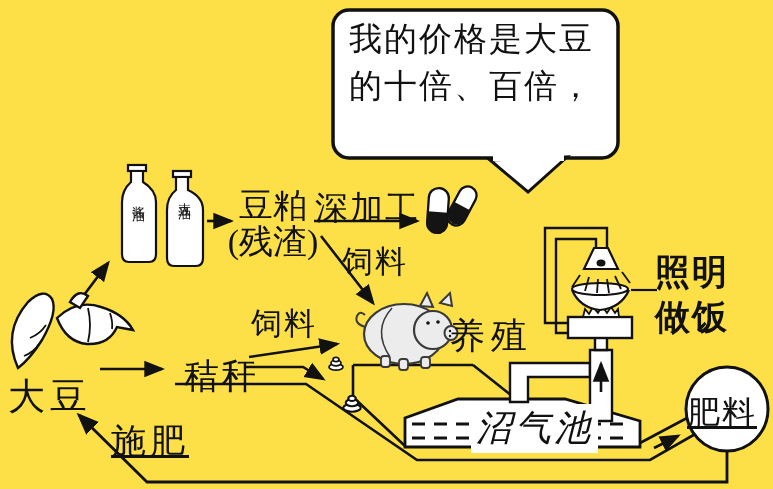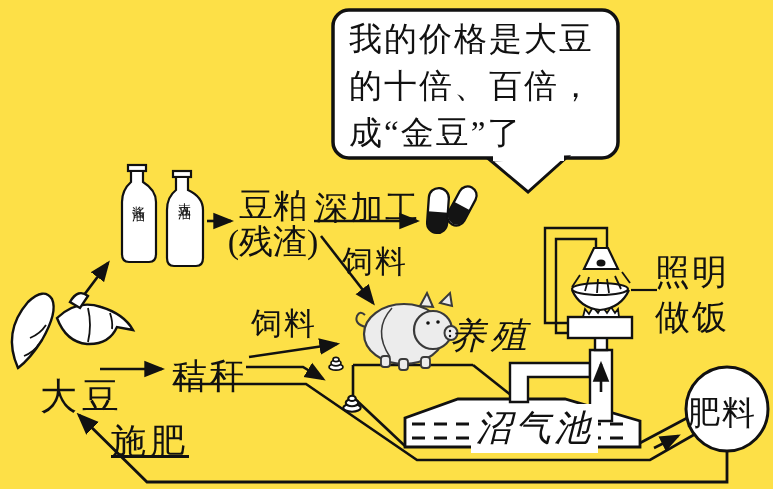--- a/index.html
+++ b/index.html
@@ -9,28 +9,28 @@
   }
   #art{position:absolute;left:0;top:0;z-index:1;}
   .lbl{position:absolute;z-index:2;white-space:nowrap;color:#111;}
   .bubble-text{left:349px;top:16px;font-size:33px;line-height:47px;letter-spacing:2px;}
   .bubble-text span{display:block;}
   .meal{left:210px;top:188px;width:126px;text-align:center;font-size:34px;line-height:36px;}
   .meal span{display:block;}
   .deep{left:315px;top:186px;font-size:33px;letter-spacing:2px;}
   .feed1{left:342px;top:241px;font-size:31px;letter-spacing:2px;}
   .feed2{left:251px;top:303px;font-size:31px;letter-spacing:2px;}
-  .breed{left:449px;top:312px;font-size:36px;letter-spacing:6px;font-style:italic;}
-  .straw{left:172px;top:353px;font-size:35px;letter-spacing:2px;}
-  .soy{left:40px;top:372px;font-size:37px;letter-spacing:5px;}
+  .breed{left:449px;top:312px;font-size:36px;letter-spacing:6px;}
+  .straw{left:184px;top:353px;font-size:35px;letter-spacing:2px;}
+  .soy{left:8px;top:372px;font-size:37px;letter-spacing:5px;}
   .fert-act{left:111px;top:418px;font-size:35px;letter-spacing:4px;text-decoration:underline;}
   .pool-lbl{left:471px;top:404px;font-size:36px;letter-spacing:3px;background:#fff;padding:0 5px;font-style:italic;}
-  .light{left:655px;top:250px;font-size:35px;line-height:45px;letter-spacing:2px;}
+  .light{left:655px;top:250px;font-size:35px;line-height:45px;letter-spacing:2px;font-weight:bold;}
   .light span{display:block;}
-  .fert{left:687px;top:391px;font-size:33px;letter-spacing:2px;}
+  .fert{left:687px;top:391px;font-size:33px;letter-spacing:2px;text-decoration:underline;}
   .bottle-lbl{writing-mode:vertical-rl;text-orientation:upright;font-size:13px;line-height:14px;letter-spacing:2px;}
   .bl1{left:131px;top:196px;}
   .bl2{left:177px;top:192px;}
 </style>
 </head>
 <body>
 
 <div id="stage">
 
   <svg id="art" width="773" height="489" viewBox="0 0 773 489">
@@ -187,21 +187,20 @@
     <g>
       <rect x="333" y="10" width="285" height="148" rx="16" fill="#fff" stroke="#111" stroke-width="3.5"></rect>
       <path d="M 490,160 L 528,192 L 567,157 Z" fill="#fff" stroke="#111" stroke-width="3"></path>
       <rect x="493" y="152" width="71" height="9" fill="#fff"></rect>
     </g>
   </svg>
 
   <div class="lbl bubble-text">
     <span>我的价格是大豆</span>
     <span>的十倍、百倍，</span>
-    <span>成“金豆”了</span>
   </div>
 
   <div class="lbl bl1 bottle-lbl">酱油</div>
   <div class="lbl bl2 bottle-lbl">大豆油</div>
 
   <div class="lbl meal">
     <span>豆粕</span>
     <span>(残渣)</span>
   </div>
 

